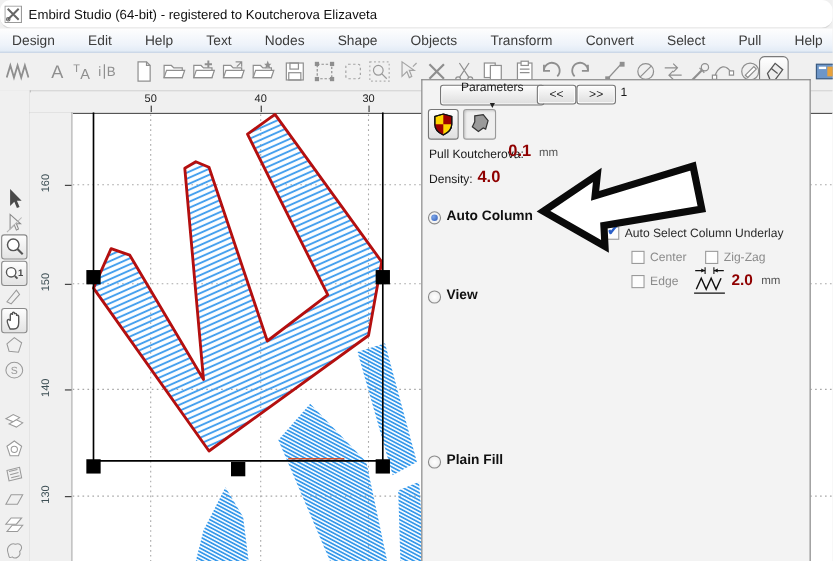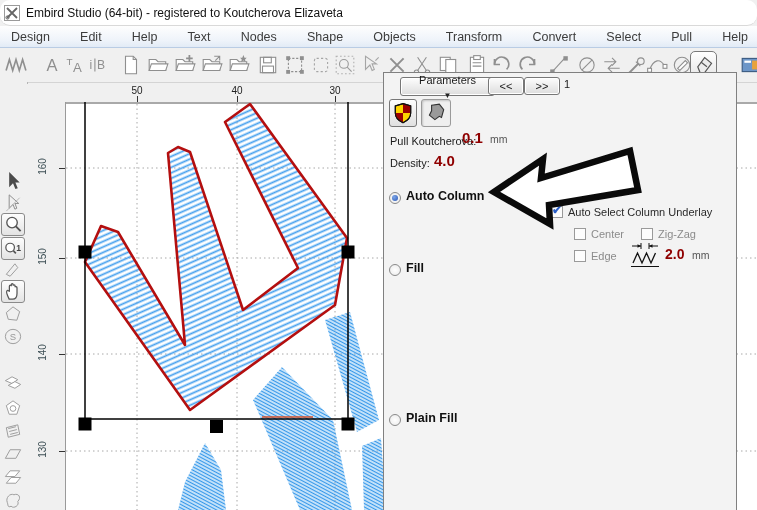--- a/index.html
+++ b/index.html
@@ -624,21 +624,21 @@
       <path d="M3 4H12M20 4H29" stroke="#111" fill="none"></path>
       <path d="M12 4L8.5 2.2V5.8Z M20 4L23.5 2.2V5.8Z" fill="#111" stroke="none"></path>
       <path d="M12 1V7M20 1V7" stroke="#111" fill="none"></path>
       <path d="M4 21L8.5 11L13 21L17.5 11L22 21L26.5 11" stroke="#111" stroke-width="1.3" fill="none"></path>
       <path d="M2 24.5H30" stroke="#111" fill="none"></path>
     </svg>
     <span class="pval" style="left:281px;top:173px;font-size:14px;">2.0</span>
     <span class="punit" style="left:308px;top:176px;">mm</span>
 
     <span class="rb" style="left:5px;top:191px;"></span>
-    <span class="opt-label" style="left:22px;top:188px;">Fill</span>
+    <span class="opt-label" style="left:22px;top:188px;">View</span>
 
     <span class="rb" style="left:5px;top:341px;"></span>
     <span class="opt-label" style="left:22px;top:338px;">Plain Fill</span>
 
     <svg id="annotation-arrow" viewBox="0 0 164 94">
       <polygon points="8,52 57,19 55,38 144,11 152,50 63,65 64,84" fill="#ffffff" stroke="#0a0a0a" stroke-width="6.5" stroke-linejoin="miter"></polygon>
     </svg>
   </div>
 
 </div>

